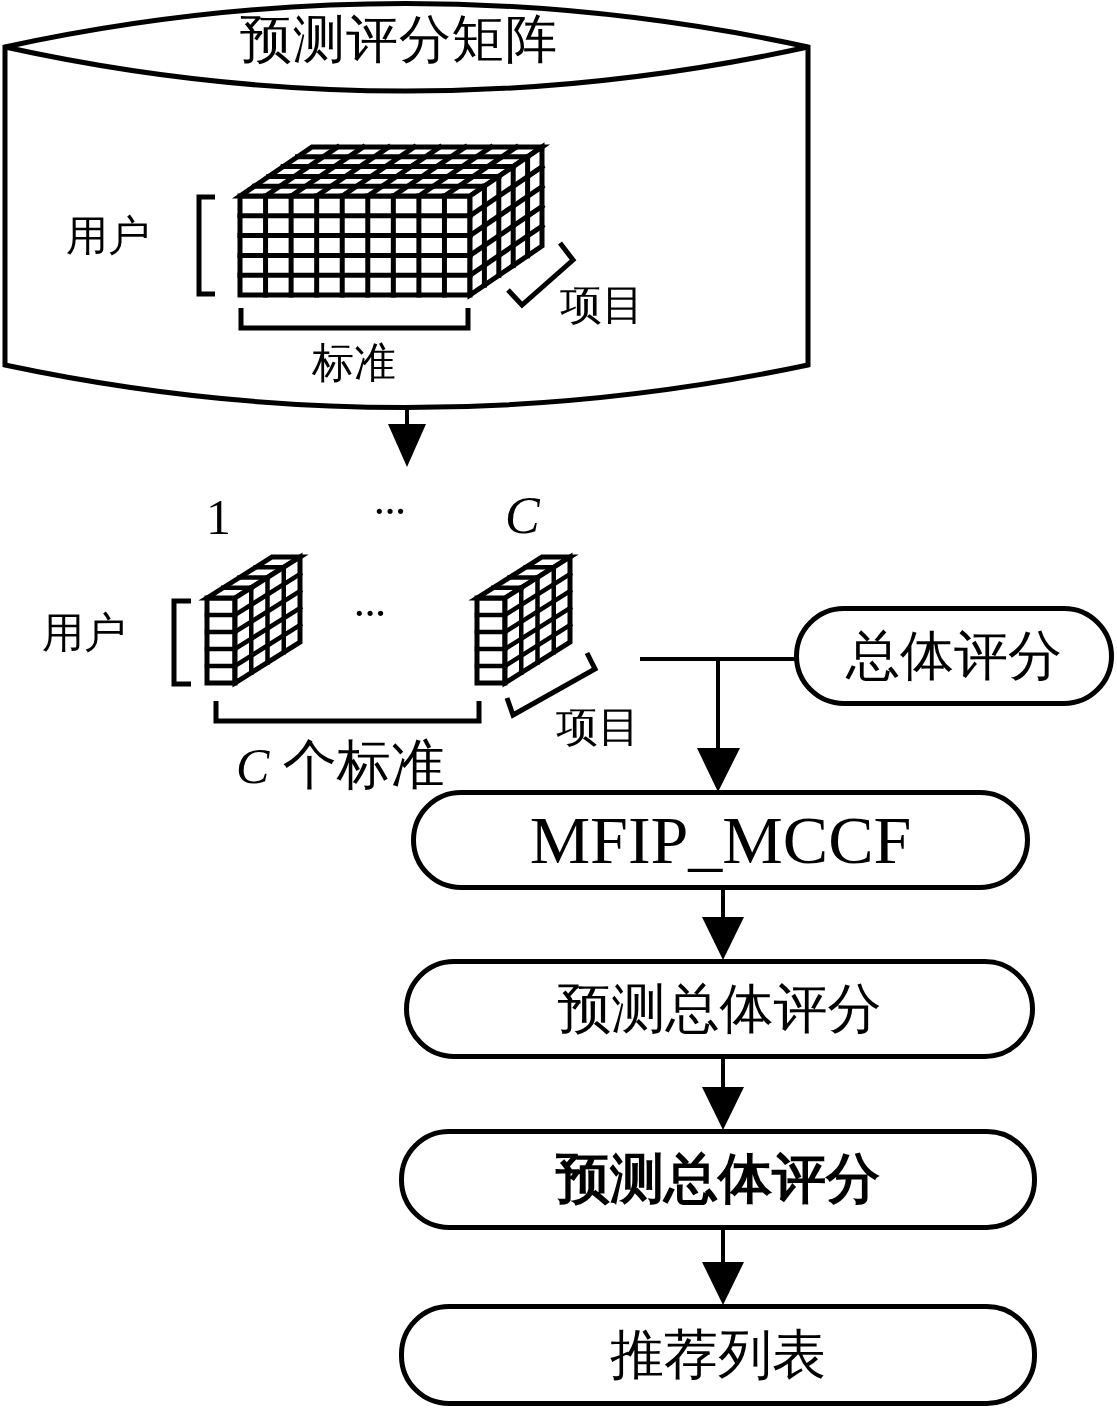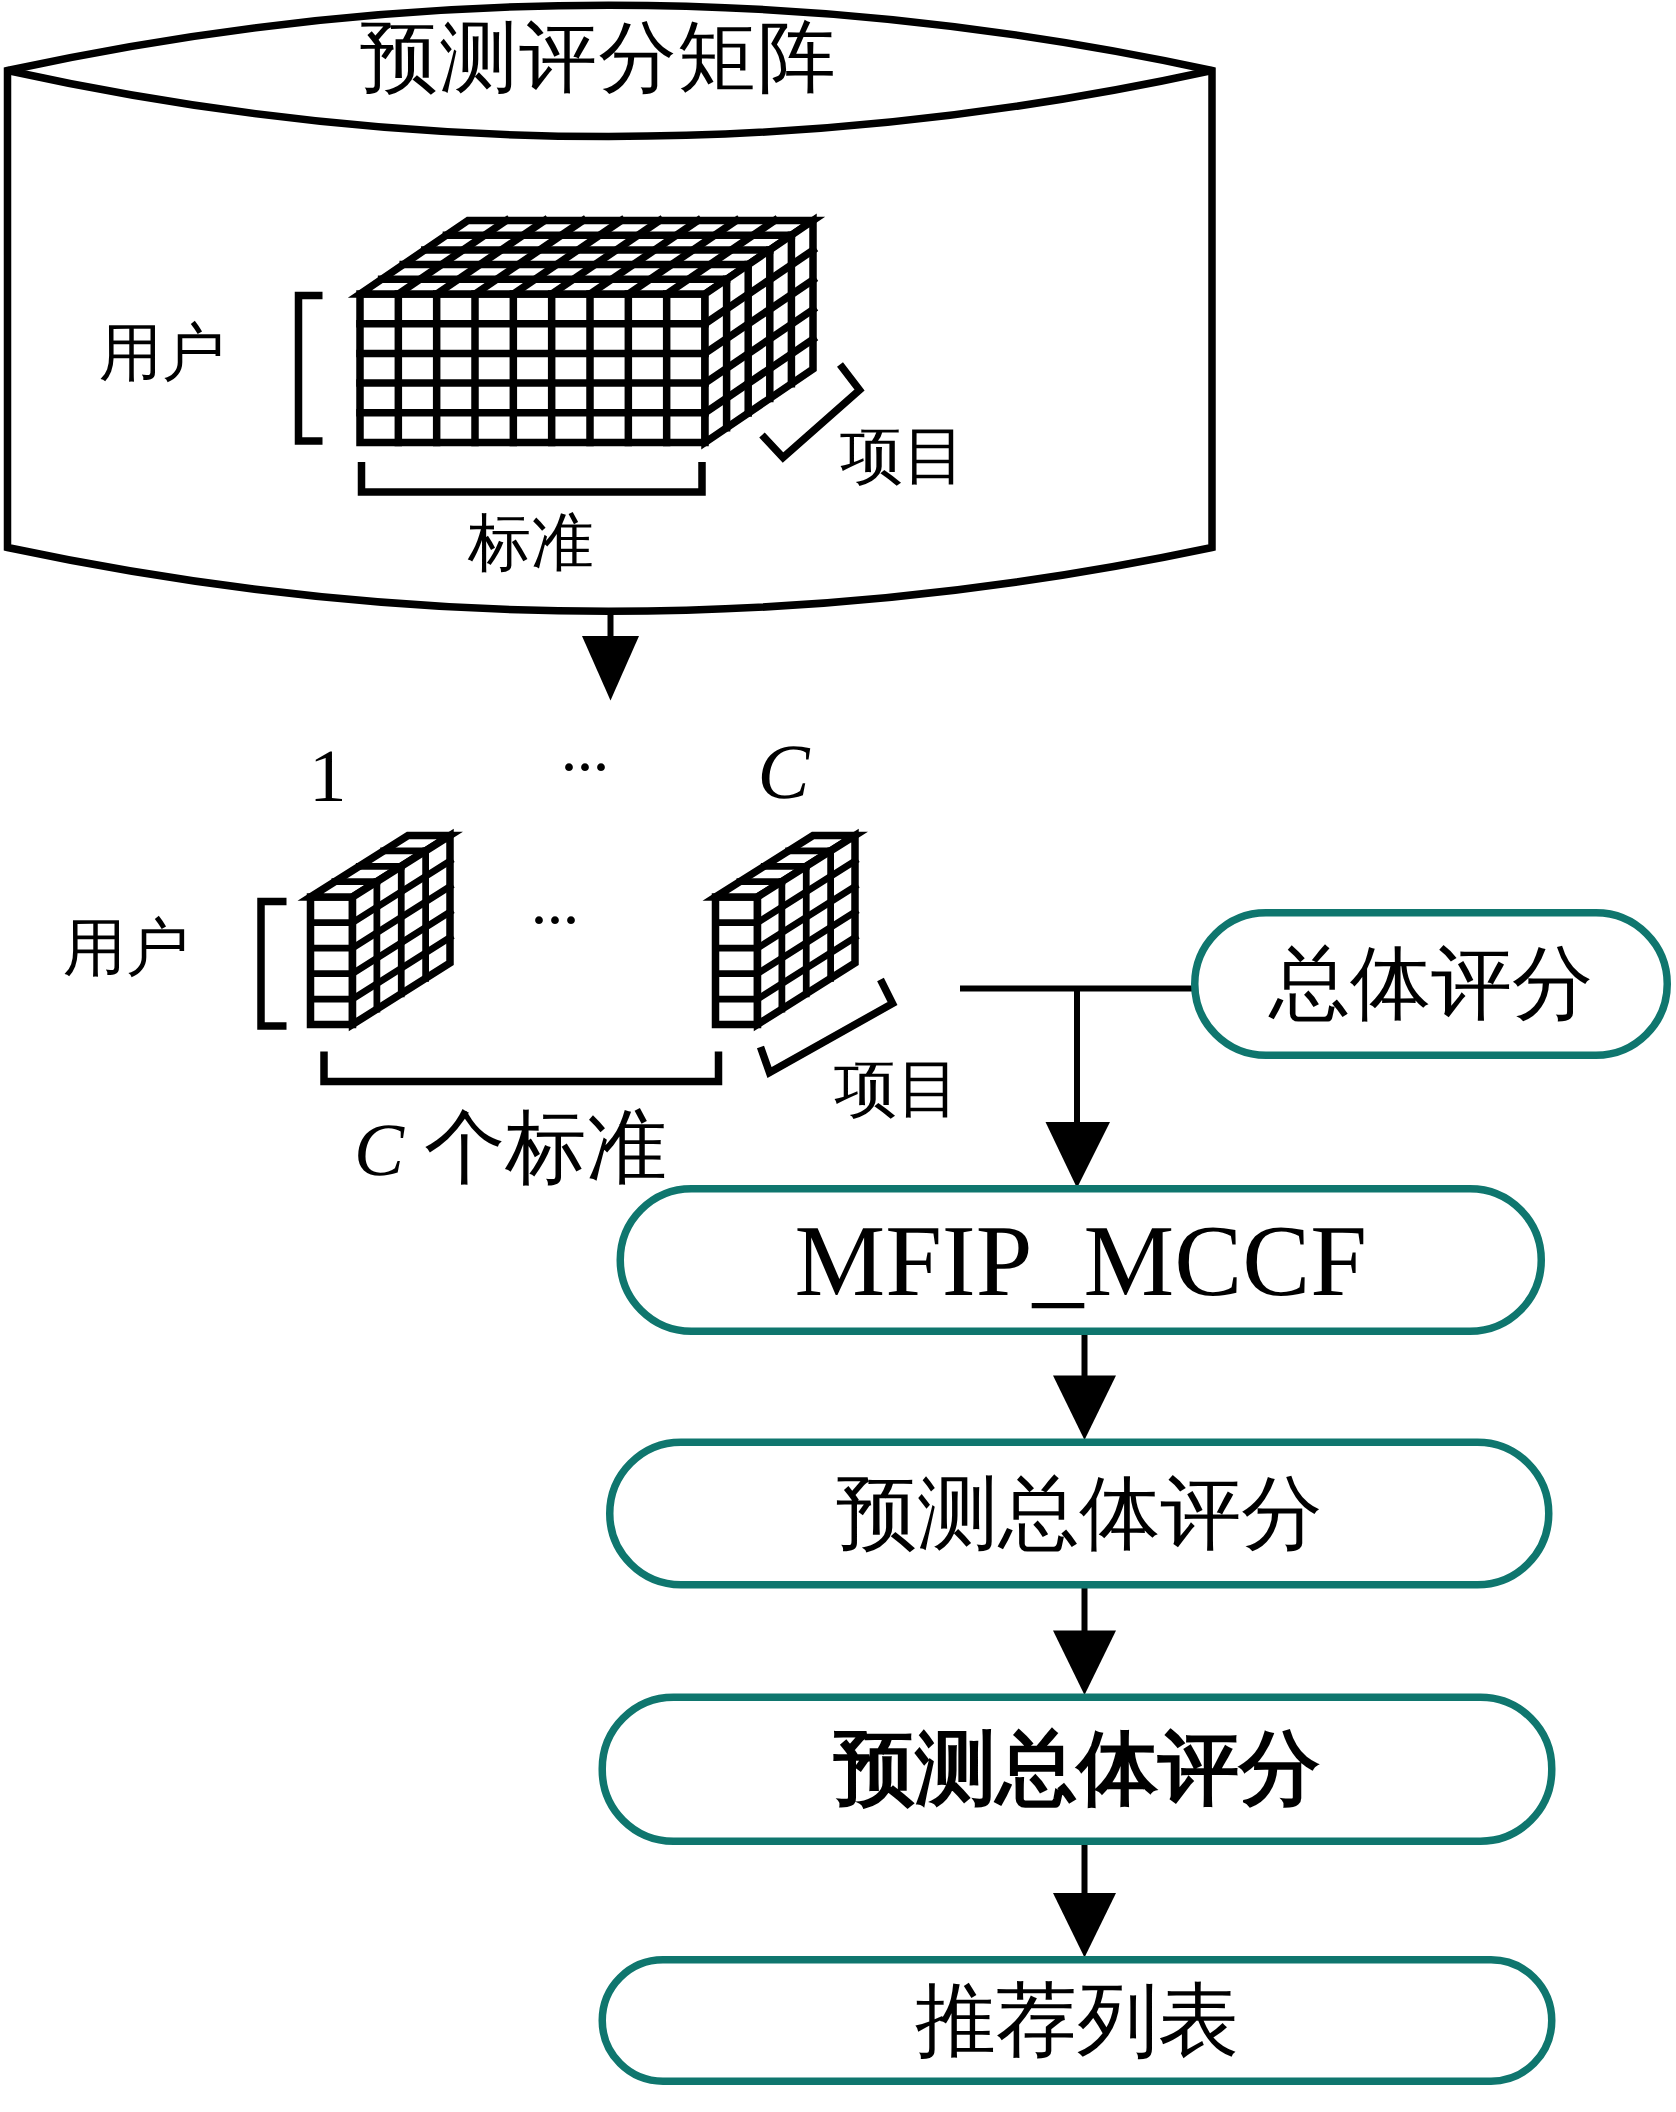--- a/index.html
+++ b/index.html
@@ -4,21 +4,21 @@
 <style>
   html, body { margin: 0; padding: 0; background: #ffffff; }
   body { width: 1117px; height: 1408px; position: relative; overflow: hidden;
          font-family: "Liberation Serif", "DejaVu Serif", serif; color: #000; }
   svg { position: absolute; left: 0; top: 0; }
   .lbl { position: absolute; white-space: nowrap; line-height: 1; color: #000;
          font-family: "Liberation Serif", "DejaVu Serif", serif; }
   .cn { font-size: 42px; }
   .cn-lg { font-size: 52px; }
   .it { font-style: italic; }
-  .box { position: absolute; box-sizing: border-box; border: 5px solid #0f766e;
+  .box { position: absolute; box-sizing: border-box; border: 5px solid #000000;
          border-radius: 50px; background: #fff;
          display: flex; align-items: center; justify-content: center;
          font-size: 54px; font-family: "Liberation Serif", "DejaVu Serif", serif; }
 </style>
 </head>
 <body>
 
 <svg id="diagram" width="1117" height="1408" viewBox="0 0 1117 1408">
 
   <path d="M 5 47 Q 405 -40 808 47 L 808 365 Q 405 450 5 365 Z" fill="none" stroke="#000" stroke-width="5" stroke-linejoin="miter"></path>
@@ -153,15 +153,15 @@
 
 <div class="box" style="left:411px; top:790px; width:619px; height:100px;">
   <span style="font-size:68px;">MFIP_MCCF</span>
 </div>
 <div class="box" style="left:404px; top:959px; width:631px; height:100px;">
   <span>预测总体评分</span>
 </div>
 <div class="box" style="left:399px; top:1129px; width:638px; height:101px;font-weight:bold;">
   <span>预测总体评分</span>
 </div>
-<div class="box" style="left:399px; top:1304px; width:638px; height:86px;">
+<div class="box" style="left:399px; top:1304px; width:638px; height:102px;">
   <span>推荐列表</span>
 </div>
 
 </body></html>

